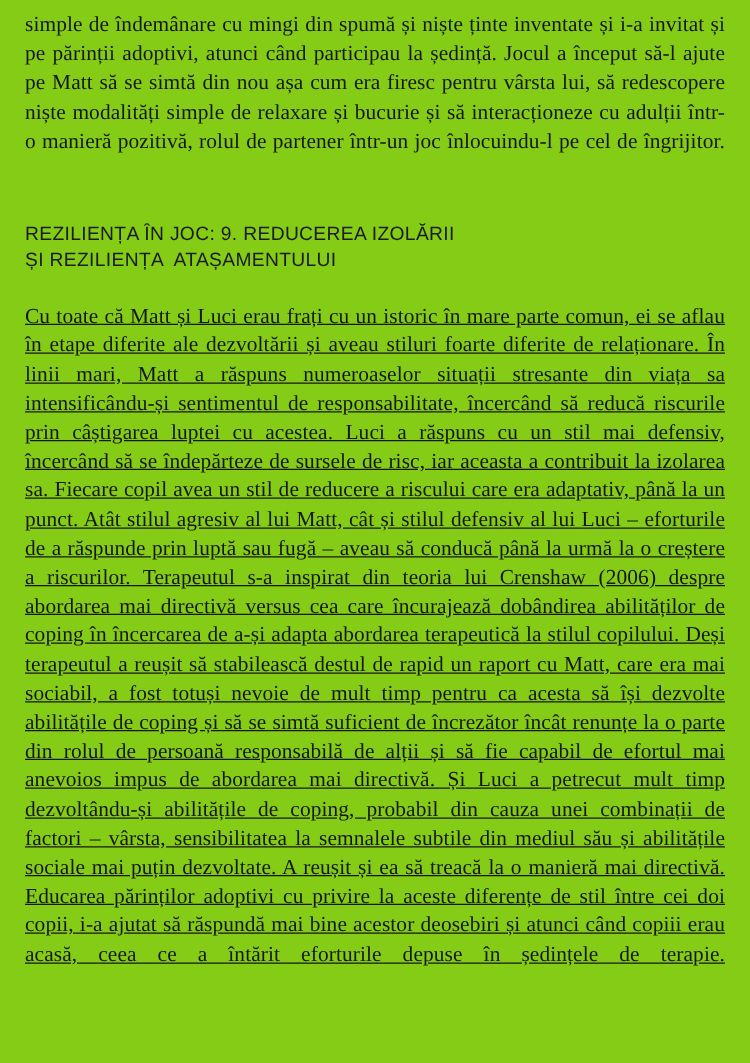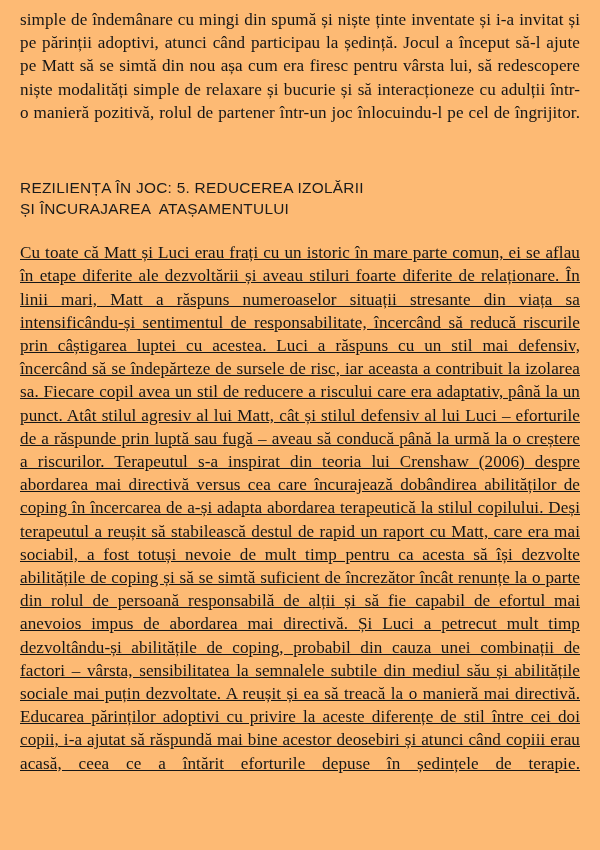--- a/index.html
+++ b/index.html
@@ -80,28 +80,28 @@
   
   .para::after {
     content: "";
     display: inline-block;
     width: 100%;
   }
 </style>
 </head>
 <body>
 
-<div class="page" style="background: #fdba74;">
+<div class="page" style="background: #84cc16;">
   <div class="content">
 
     <p class="para" id="para-intro" style="color: rgb(22, 22, 22);">simple de îndemânare cu mingi din spumă și niște ținte inventate și i-a invitat și pe părinții adoptivi, atunci când participau la ședință. Jocul a început să-l ajute pe Matt să se simtă din nou așa cum era firesc pentru vârsta lui, să redescopere niște modalități simple de relaxare și bucurie și să interacționeze cu adulții într-o manieră pozitivă, rolul de partener într-un joc înlocuindu-l pe cel de îngrijitor.</p>
 
     <div class="heading-block">
       <h2 class="section-heading">
-        <span class="heading-line">REZILIENȚA ÎN JOC: 5. REDUCEREA IZOLĂRII</span>
-        <span class="heading-line">ȘI ÎNCURAJAREA  ATAȘAMENTULUI</span>
+        <span class="heading-line">REZILIENȚA ÎN JOC: 9. REDUCEREA IZOLĂRII</span>
+        <span class="heading-line">ȘI REZILIENȚA  ATAȘAMENTULUI</span>
       </h2>
     </div>
 
     <p class="para" id="para-body" style="color: rgb(22, 22, 22);">Cu toate că Matt și Luci erau frați cu un istoric în mare parte comun, ei se aflau în etape diferite ale dezvoltării și aveau stiluri foarte diferite de relaționare. În linii mari, Matt a răspuns numeroaselor situații stresante din viața sa intensificându-și sentimentul de responsabilitate, încercând să reducă riscurile prin câștigarea luptei cu acestea. Luci a răspuns cu un stil mai defensiv, încercând să se îndepărteze de sursele de risc, iar aceasta a contribuit la izolarea sa. Fiecare copil avea un stil de reducere a riscului care era adaptativ, până la un punct. Atât stilul agresiv al lui Matt, cât și stilul defensiv al lui Luci – eforturile de a răspunde prin luptă sau fugă – aveau să conducă până la urmă la o creștere a riscurilor. Terapeutul s-a inspirat din teoria lui Crenshaw (2006) despre abordarea mai directivă versus cea care încurajează dobândirea abilităților de coping în încercarea de a-și adapta abordarea terapeutică la stilul copilului. Deși terapeutul a reușit să stabilească destul de rapid un raport cu Matt, care era mai sociabil, a fost totuși nevoie de mult timp pentru ca acesta să își dezvolte abilitățile de coping și să se simtă suficient de încrezător încât renunțe la o parte din rolul de persoană responsabilă de alții și să fie capabil de efortul mai anevoios impus de abordarea mai directivă. Și Luci a petrecut mult timp dezvoltându-și abilitățile de coping, probabil din cauza unei combinații de factori – vârsta, sensibilitatea la semnalele subtile din mediul său și abilitățile sociale mai puțin dezvoltate. A reușit și ea să treacă la o manieră mai directivă. Educarea părinților adoptivi cu privire la aceste diferențe de stil între cei doi copii, i-a ajutat să răspundă mai bine acestor deosebiri și atunci când copiii erau acasă, ceea ce a întărit eforturile depuse în ședințele de terapie.</p>
 
   </div>
 </div>
 
 </body></html>

